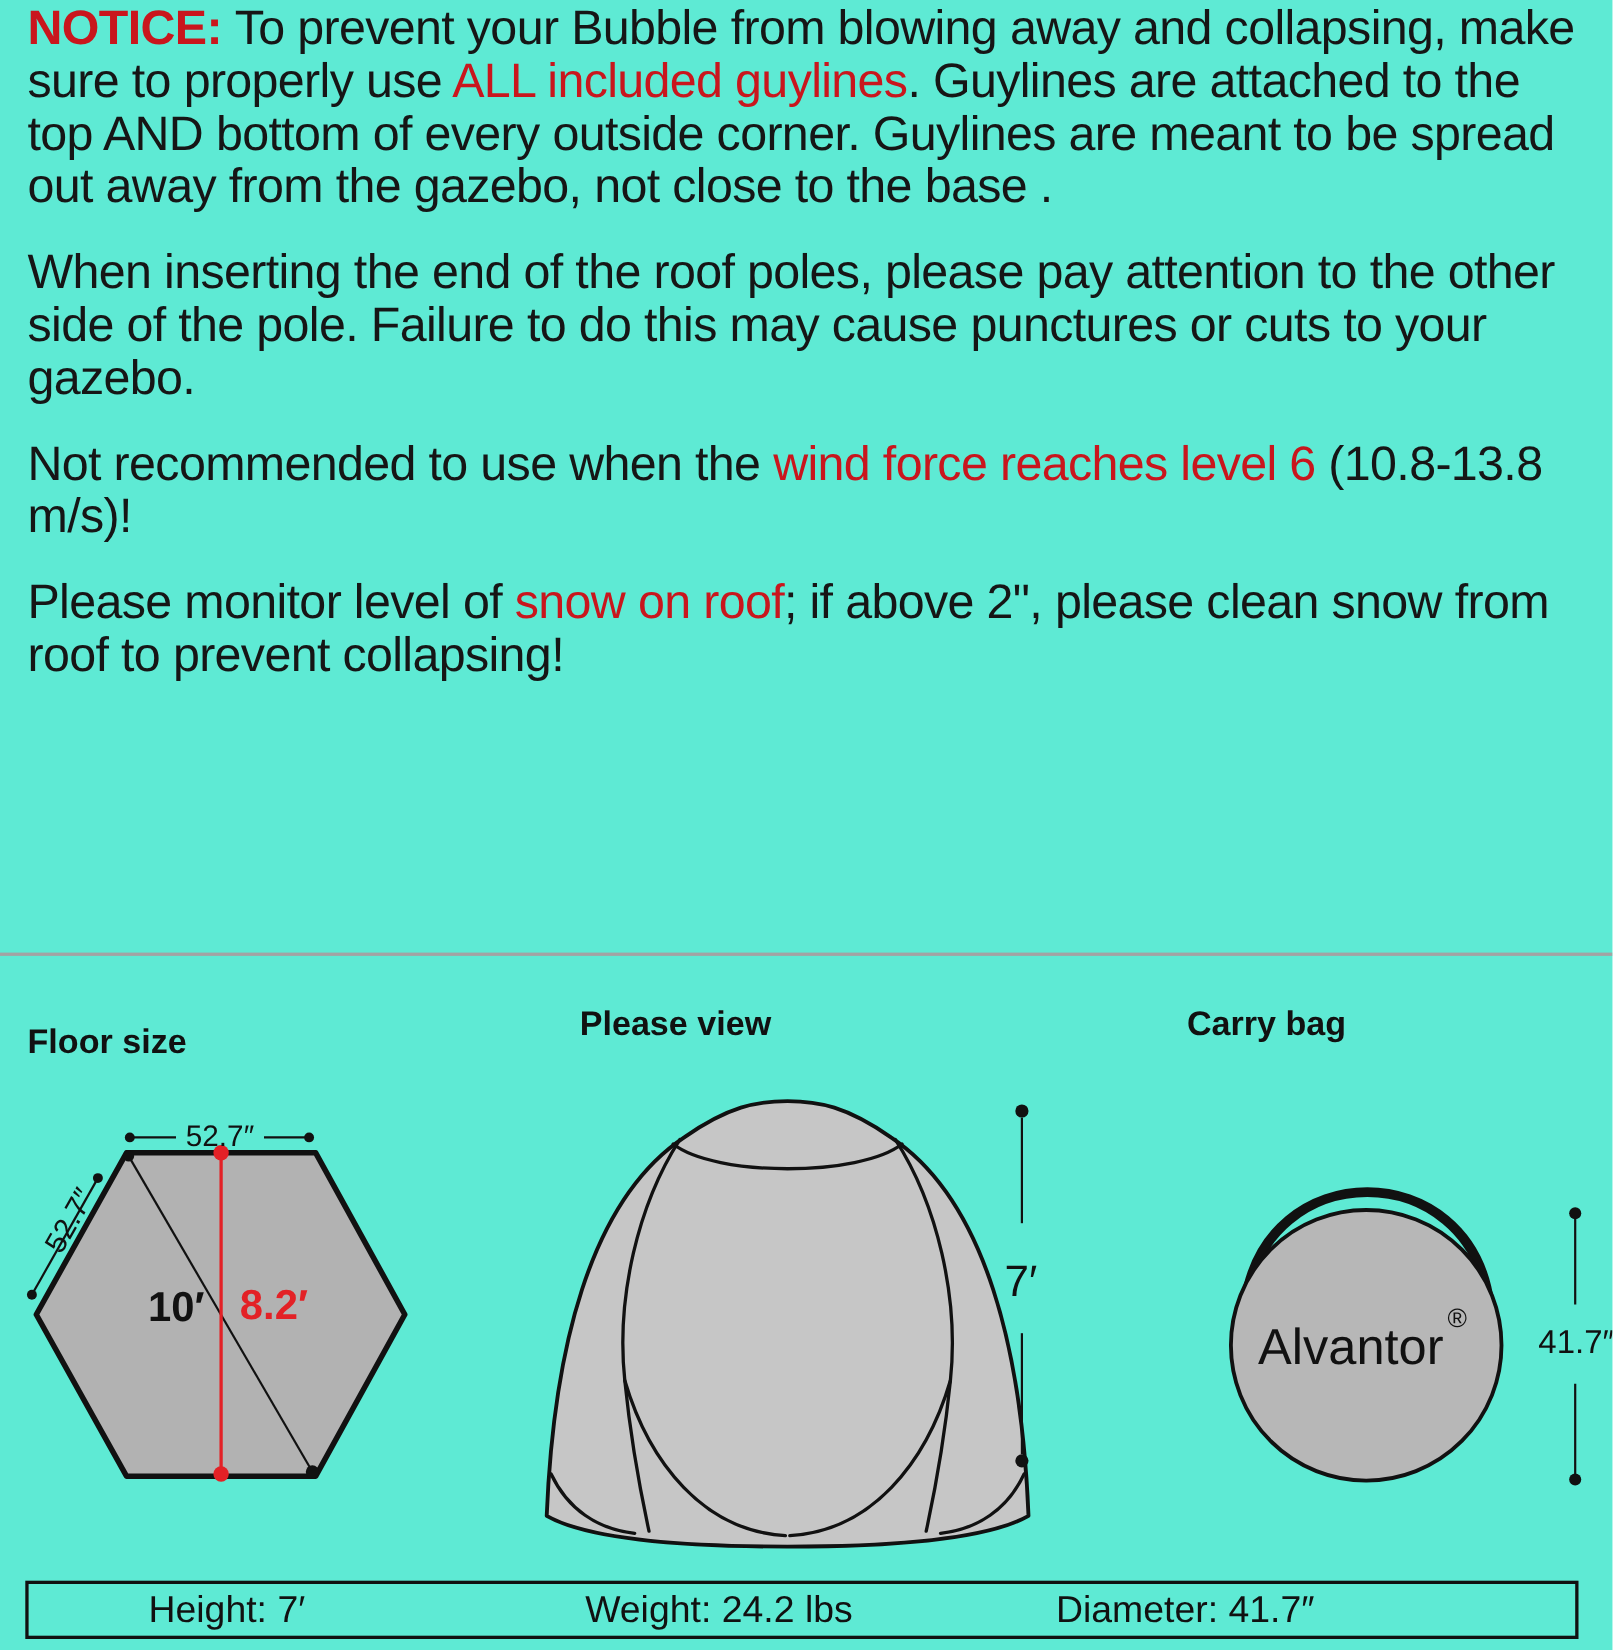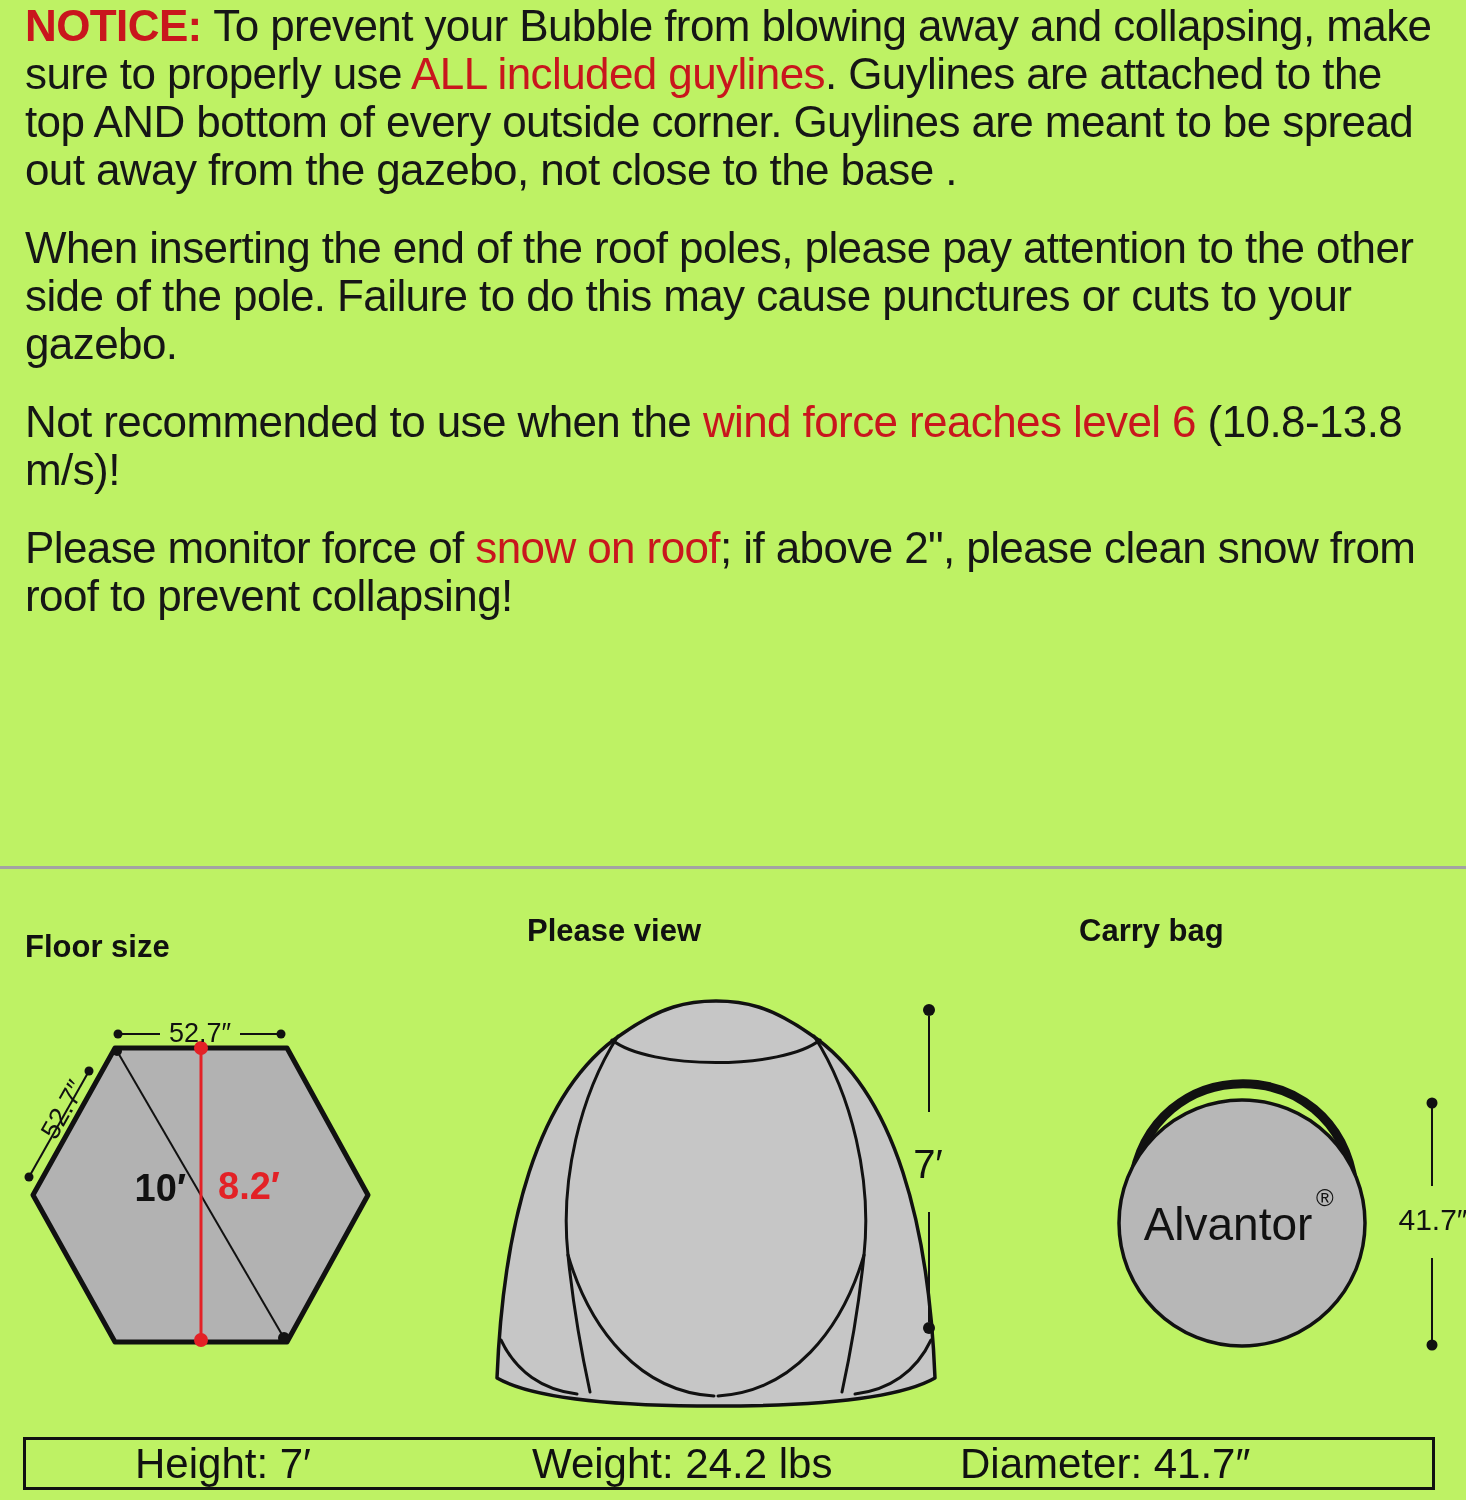--- a/index.html
+++ b/index.html
@@ -1,20 +1,20 @@
 <!DOCTYPE html>
 <html style="--accent-red: #c9161d; --diagram-red: #e32126; --hexagon-fill: #b2b2b2; --tent-fill: #c6c6c6; --bag-fill: #b7b7b7;"><head>
 <meta charset="utf-8">
 <style>
   html, body { margin: 0; padding: 0; background: #ffffff; }
   .canvas {
     position: relative;
     width: 1466px;
     height: 1500px;
-    background: #bef264;
+    background: #5eead4;
     overflow: hidden;
     font-family: "Liberation Sans", sans-serif;
     color: #161616;
   }
   .notice-block {
     position: absolute;
     left: 25px;
     top: 2px;
     width: 1426px;
     font-size: 44px;
@@ -58,38 +58,38 @@
     position: absolute;
     left: 23px; top: 1437px;
     width: 1412px; height: 53px;
     border: 3px solid #111111;
     box-sizing: border-box;
   }
   .footer-item {
     position: absolute;
     top: 50%;
     transform: translateY(-50%);
-    font-size: 42px;
+    font-size: 34px;
     color: #111111;
     white-space: nowrap;
   }
   #spec-height   { left: 109px; }
   #spec-weight   { left: 506px; }
   #spec-diameter { left: 934px; text-align: right; }
 </style>
 </head>
 <body>
 
 <div class="canvas">
 
   <div class="notice-block">
       <p class="notice-par"><span class="seg-red-bold">NOTICE: </span><span class="seg-plain">To prevent your Bubble from blowing away and collapsing, make sure to properly use </span><span class="seg-red">ALL included guylines</span><span class="seg-plain">. Guylines are attached to the top AND bottom of every outside corner. Guylines are meant to be spread out away from the gazebo, not close to the base .</span></p>
       <p class="notice-par"><span class="seg-plain">When inserting the end of the roof poles, please pay attention to the other side of the pole. Failure to do this may cause punctures or cuts to your gazebo.</span></p>
       <p class="notice-par"><span class="seg-plain">Not recommended to use when the </span><span class="seg-red">wind force reaches level 6</span><span class="seg-plain"> (10.8-13.8 m/s)!</span></p>
-      <p class="notice-par"><span class="seg-plain">Please monitor force of </span><span class="seg-red">snow on roof</span><span class="seg-plain">; if above 2", please clean snow from roof to prevent collapsing!</span></p>
+      <p class="notice-par"><span class="seg-plain">Please monitor level of </span><span class="seg-red">snow on roof</span><span class="seg-plain">; if above 2", please clean snow from roof to prevent collapsing!</span></p>
     </div>
 
   <div class="divider"></div>
 
   <div class="sec-title" id="title-floor">Floor size</div>
   <div class="sec-title" id="title-front">Please view</div>
   <div class="sec-title" id="title-bag">Carry bag</div>
 
   <svg class="diagram" width="1466" height="1500" viewBox="0 0 1466 1500">
 

